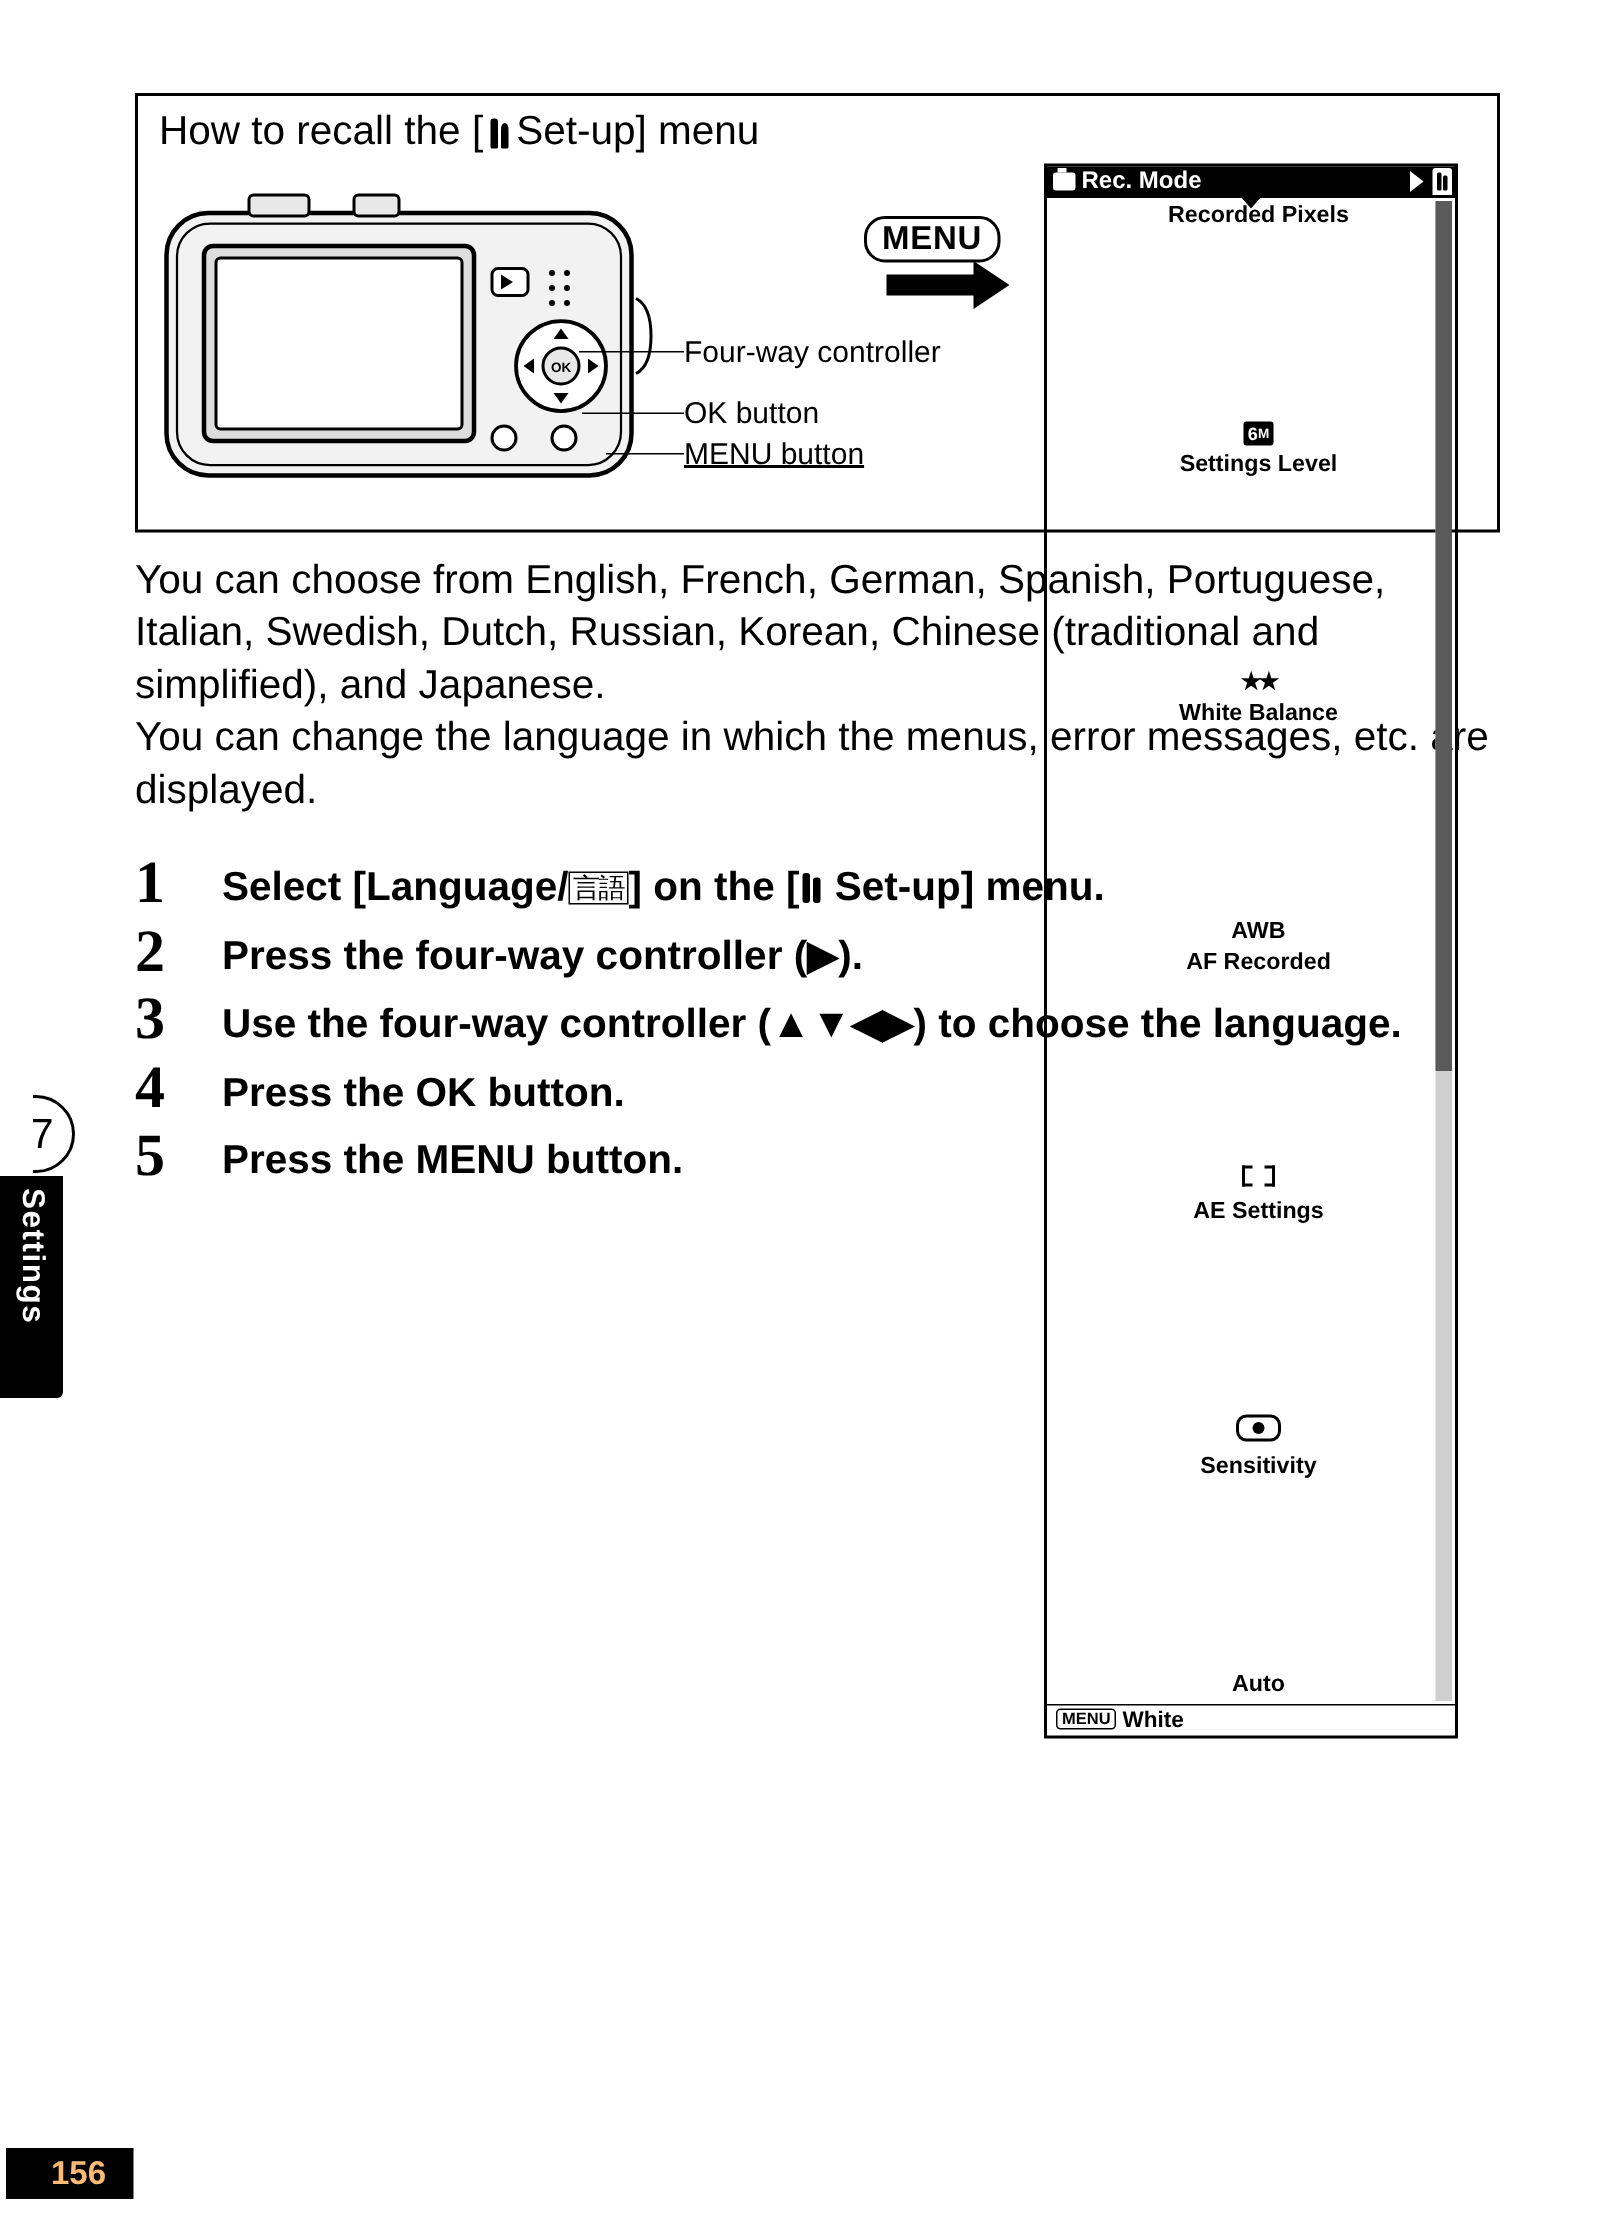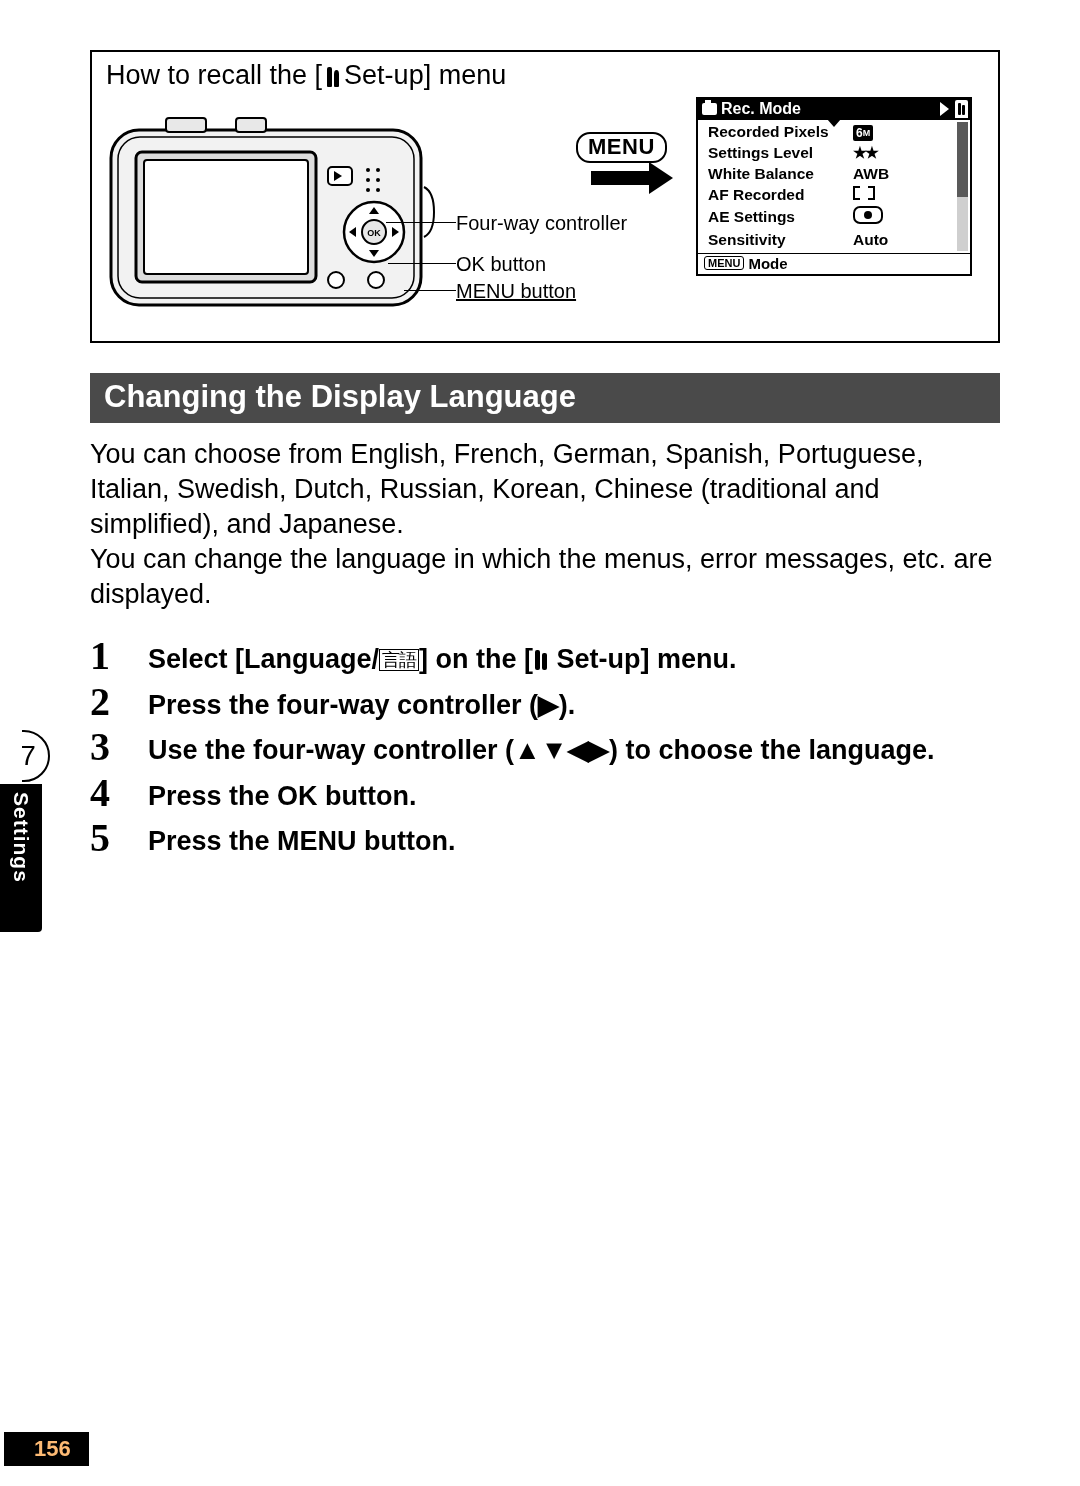--- a/index.html
+++ b/index.html
@@ -18,20 +18,21 @@
     top: 50px;
     width: 910px;
   }
 
   
   .recall-box {
     border: 2px solid #000;
     padding: 8px 14px 16px 14px;
     position: relative;
     height: 265px;
+    margin-top: 12px;
   }
   .recall-title {
     font-size: 27px;
     margin-bottom: 6px;
     display: flex;
     align-items: center;
     gap: 2px;
   }
   .tools-icon-inline,
   .tools-icon-inline-small {
@@ -166,21 +167,21 @@
     margin-right:-2px;
     height:18px; display:flex; align-items:center;
   }
   .tools-icon-tiny{display:inline-flex;gap:1px;align-items:flex-end;}
   .tools-icon-tiny::before,.tools-icon-tiny::after{content:"";width:3px;height:12px;background:#000;border-radius:1px;}
   .tools-icon-tiny::after{height:10px;}
   .screen-body{
     padding:2px 0 2px 10px;
     position:relative;
   }
-  .screen-row{display:flex;align-items:center;font-weight:bold;font-size:15.5px;line-height:1.35;}
+  .screen-row{display:flex;align-items:center;font-weight:bold;font-size:15.5px;line-height:1.35;flex-direction:column;}
   .screen-row .k{flex:0 0 145px;}
   .screen-row .v{flex:1;}
   .scroll-track{position:absolute;right:2px;top:2px;bottom:2px;width:11px;background:#cfcfcf;}
   .scroll-thumb{position:absolute;left:0;top:0;right:0;height:58%;background:#5a5a5a;}
   .badge6m{background:#000;color:#fff;font-size:12px;font-weight:bold;padding:0 3px;border-radius:2px;display:inline-flex;align-items:center;}
   .badge6m .sub{font-size:9px;vertical-align:sub;}
   .stars{letter-spacing:-2px;}
   .af-icon{
     display:inline-block;width:22px;height:14px;position:relative;
   }
@@ -410,28 +411,27 @@
                 <span class="k">Sensitivity</span>
                 <span class="v">Auto</span>
               </div>
             </div>
           <div class="scroll-track">
               <div class="scroll-thumb"></div>
             </div>
         </div>
         <div class="screen-foot">
           <span class="menu-chip">MENU</span>
-          <span>Mode</span>
+          <span>White</span>
         </div>
       </div>
 
     </div>
   </div>
 
-  <div class="section-bar">Changing the Display Language</div>
 
   <div class="intro" id="intro">
       <div>You can choose from English, French, German, Spanish, Portuguese, Italian, Swedish, Dutch, Russian, Korean, Chinese (traditional and simplified), and Japanese.</div>
       <div>You can change the language in which the menus, error messages, etc. are displayed.</div>
     </div>
 
   <div class="steps" id="steps">
       <div class="step">
         <div class="num">1</div>
         <div class="txt">Select [Language/<span class="lang-glyph">言語</span>] on the [<span class="tools-inline"></span> Set-up] menu.</div>

